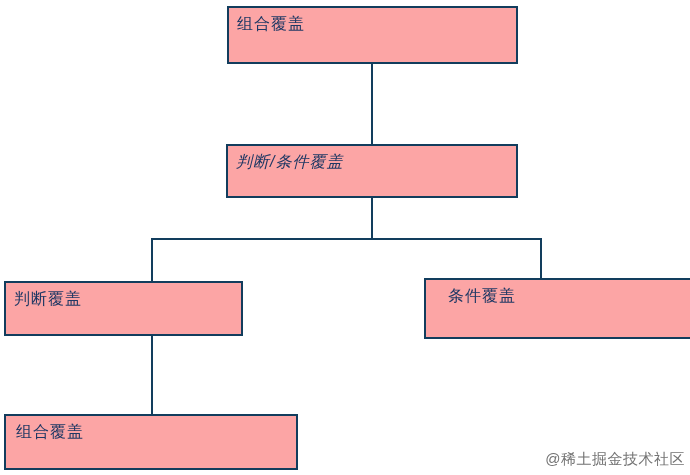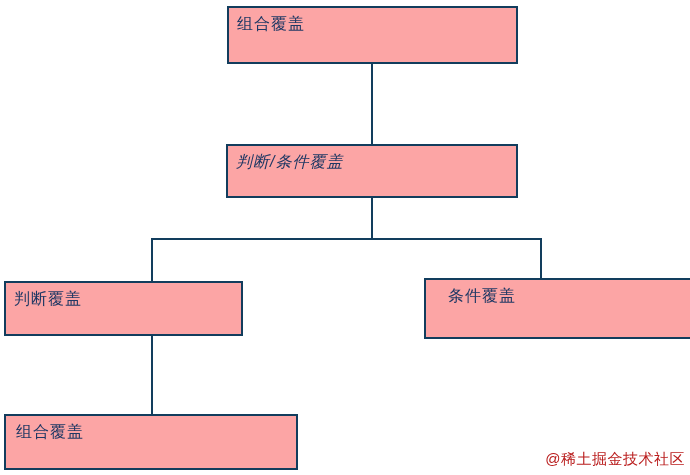--- a/index.html
+++ b/index.html
@@ -40,21 +40,21 @@
   #line-top-to-mid      { left: 371px; top: 64px;  width: 2px;   height: 80px; }
   #line-mid-down        { left: 371px; top: 198px; width: 2px;   height: 41px; }
   #line-branch-horiz    { left: 151px; top: 238px; width: 391px; height: 2px;  }
   #line-branch-left     { left: 151px; top: 238px; width: 2px;   height: 43px; }
   #line-branch-right    { left: 540px; top: 238px; width: 2px;   height: 40px; }
   #line-decision-to-stmt{ left: 151px; top: 336px; width: 2px;   height: 78px; }
   .watermark {
     position: absolute;
     right: 5px;
     bottom: 6px;
-    color: #b91c1c;
+    color: #737373;
     font-size: 15px;
     letter-spacing: 0.5px;
   }
 </style>
 </head>
 <body>
 
 <div id="canvas">
 
   <div class="node" id="node-combination">

